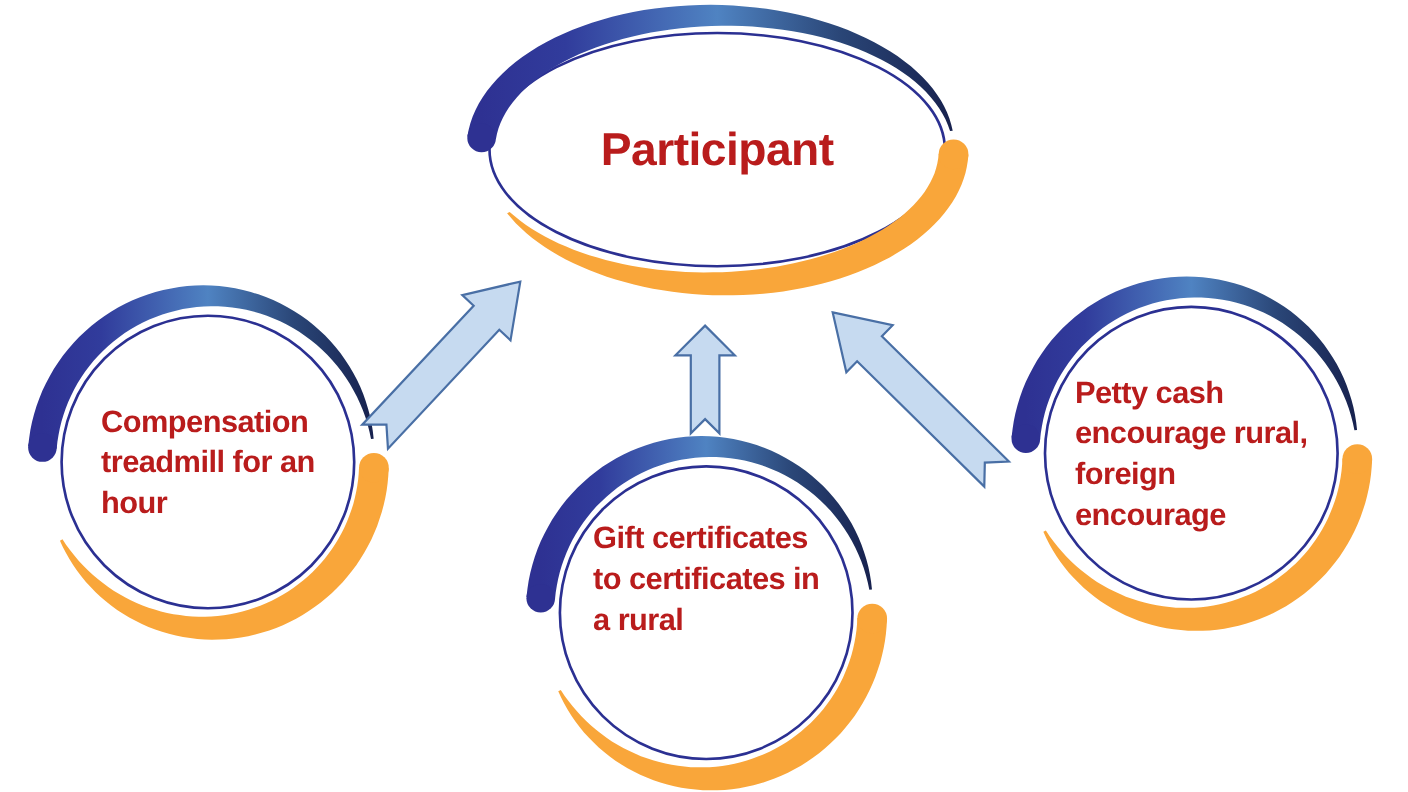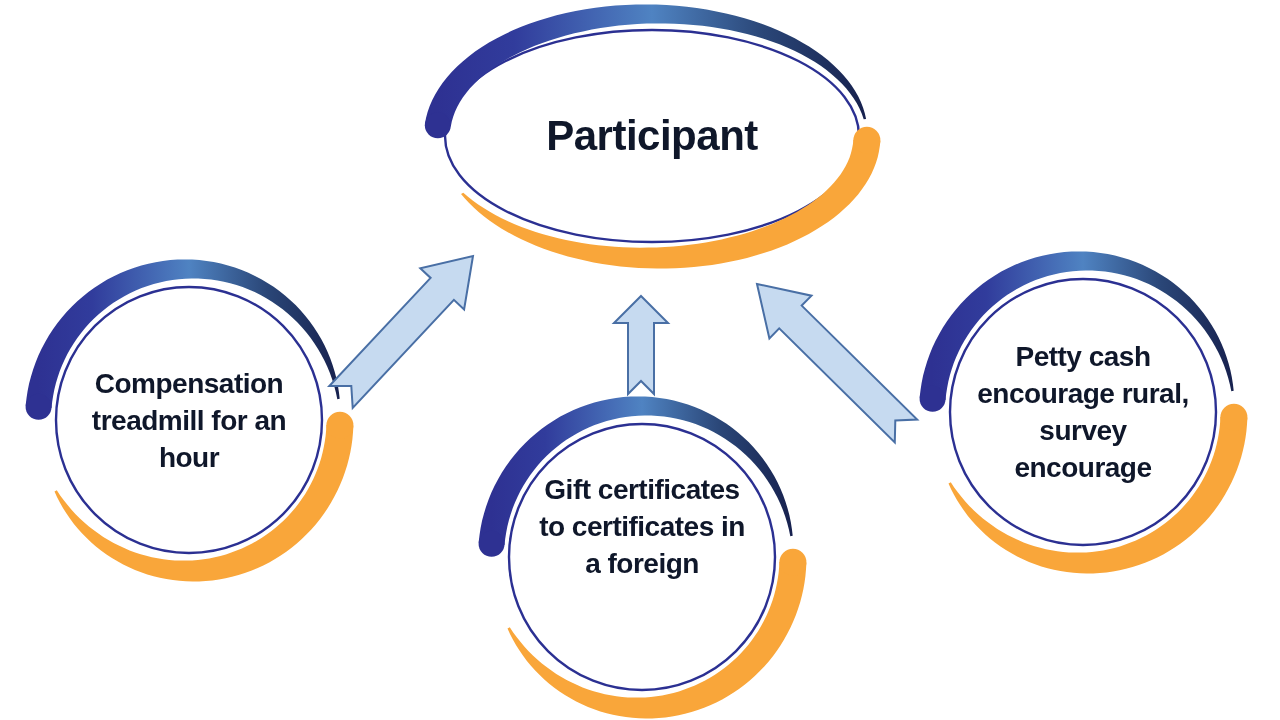--- a/index.html
+++ b/index.html
@@ -3,21 +3,21 @@
 <meta charset="utf-8">
 <style>
   html,body{margin:0;padding:0;background:#fff;}
   .canvas{
     position:relative;width:1280px;height:720px;overflow:hidden;background:#fff;
     font-family:"Liberation Sans","DejaVu Sans",sans-serif;
   }
   .canvas svg{position:absolute;left:0;top:0;}
   .label{
     position:absolute;transform:translate(-50%,-50%);
-    text-align:center;font-weight:700;color:#0f172a;white-space:nowrap;
+    font-weight:700;color:#b91c1c;white-space:nowrap;
   }
   .label.sm{font-size:28px;line-height:37px;letter-spacing:-0.5px;}
   .label.title{font-size:42px;line-height:58px;letter-spacing:-0.5px;}
 </style>
 </head>
 <body>
 
 <div class="canvas">
 
   <svg id="gfx" width="1280" height="720" viewBox="0 0 1280 720">
@@ -94,23 +94,23 @@
 
   <div class="label sm" style="left:189px;top:420px">
     <div>Compensation</div>
     <div>treadmill for an</div>
     <div>hour</div>
   </div>
 
   <div class="label sm" style="left:642px;top:526px">
     <div>Gift certificates</div>
     <div>to certificates in</div>
-    <div>a foreign</div>
+    <div>a rural</div>
   </div>
 
   <div class="label sm" style="left:1083px;top:412px">
     <div>Petty cash</div>
     <div>encourage rural,</div>
-    <div>survey</div>
+    <div>foreign</div>
     <div>encourage</div>
   </div>
 
 </div>
 
 </body></html>

